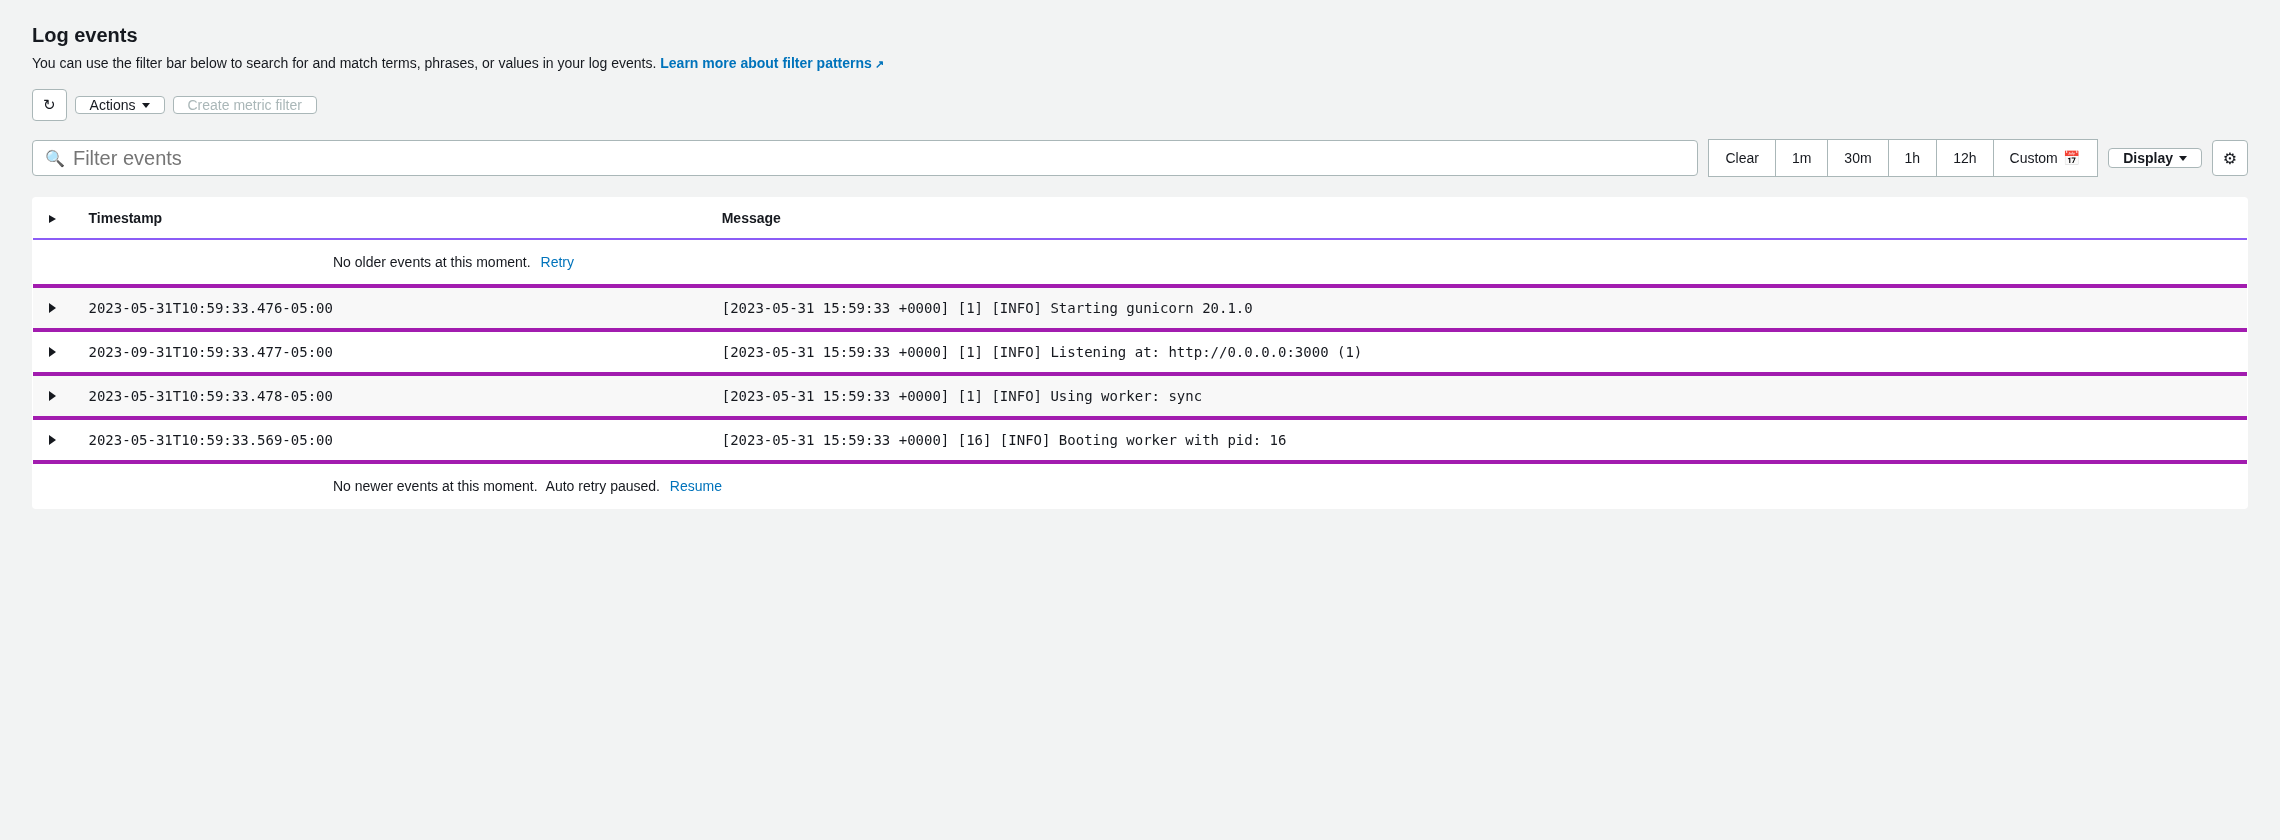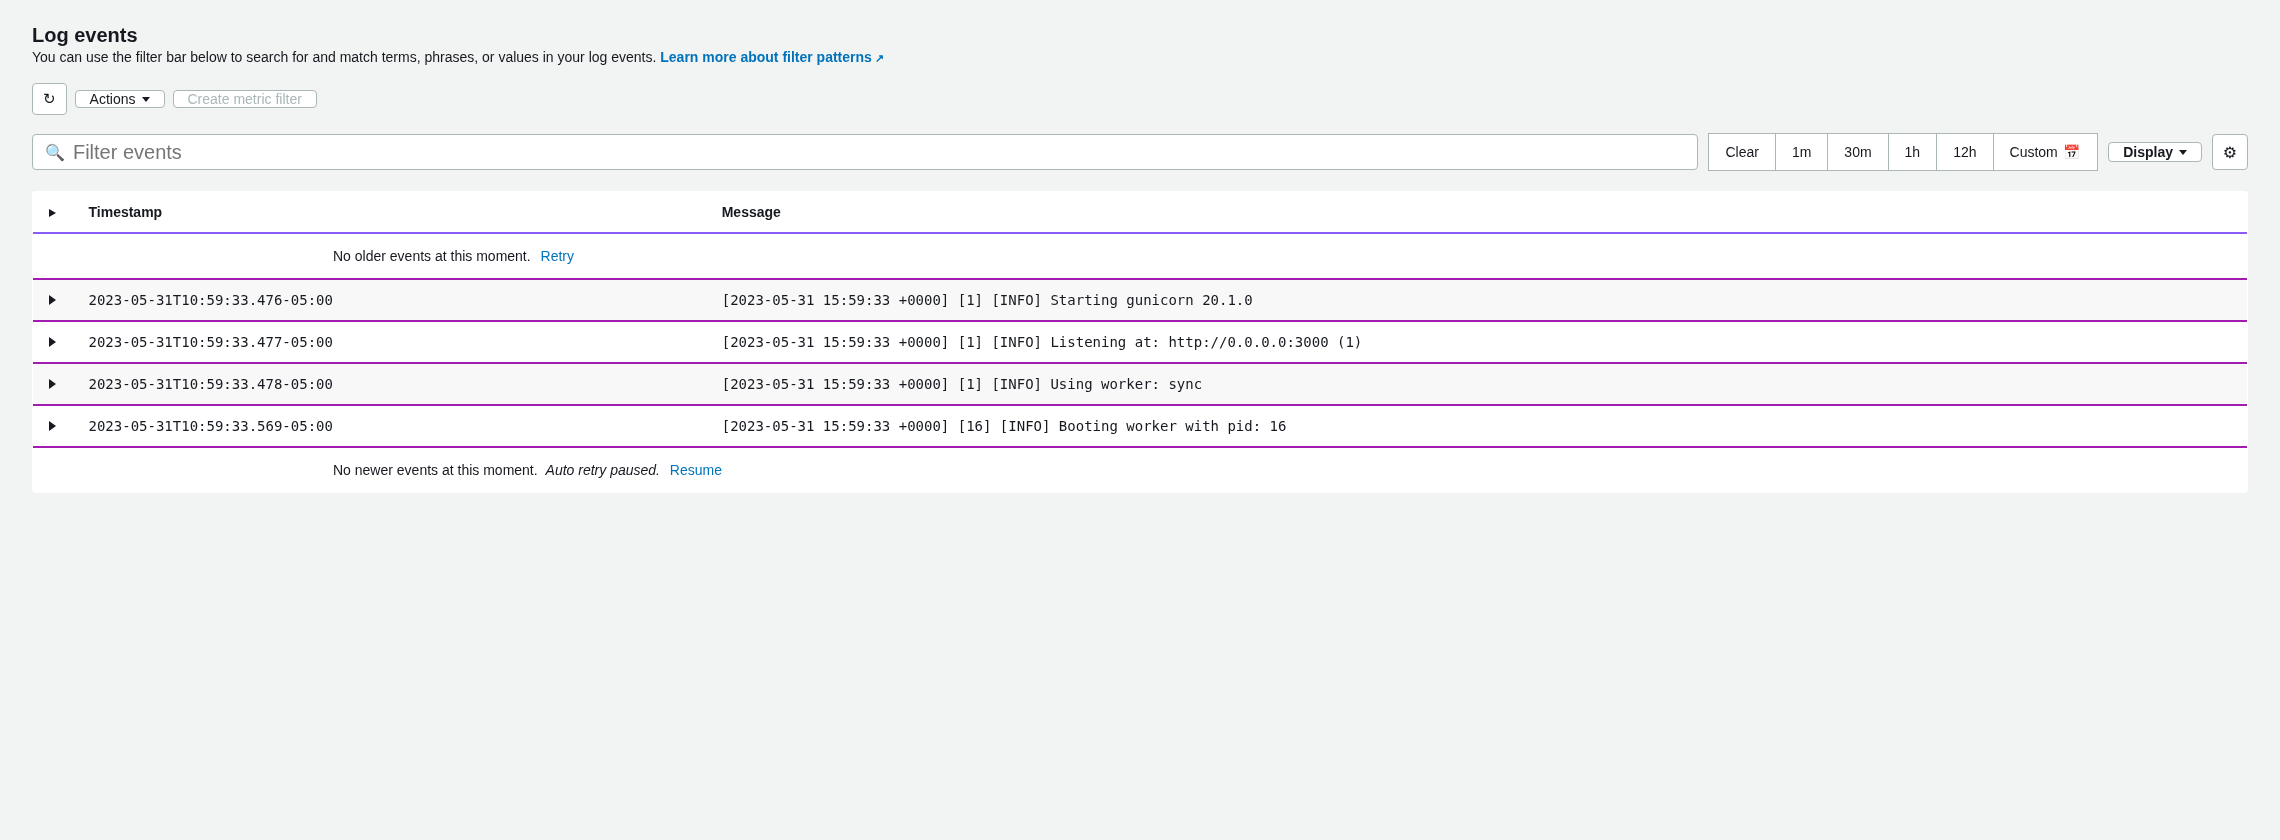--- a/index.html
+++ b/index.html
@@ -10,21 +10,21 @@
       font-size: 14px;
       min-height: 840px;
     }
     .page-container {
       padding: 24px 32px;
       max-width: 2280px;
     }
     .page-title {
       font-size: 20px;
       font-weight: 700;
-      margin-bottom: 2px;
+      margin-bottom: 8px;
     }
     .page-subtitle {
       font-size: 14px;
       color: #16191f;
       margin-bottom: 18px;
     }
     .page-subtitle a {
       color: #0073bb;
       text-decoration: none;
       font-weight: 600;
@@ -169,21 +169,21 @@
       background: #fff;
       border-bottom: 2px solid #8b5cf6;
       color: #16191f;
     }
     .log-table td {
       padding: 12px 16px;
       vertical-align: middle;
       font-size: 14px;
     }
     .log-table tr {
-      border-bottom: 2px solid #a21caf;
+      border-bottom: 4px solid #a21caf;
     }
     .log-table tr:last-child {
       border-bottom: none;
     }
     .log-table tbody tr:nth-child(odd) {
       background: #f8f8f8;
     }
     .log-table tbody tr:nth-child(even) {
       background: #fff;
     }
@@ -211,21 +211,21 @@
       background: #fff !important;
       color: #16191f;
       font-size: 14px;
       padding: 14px 16px;
     }
     .link-blue {
       color: #0073bb;
       text-decoration: none;
       cursor: pointer;
     }
-    .italic { font-style: italic; }
+    .italic { }
     .th-arrow { width: 40px; }
   </style>
 </head>
 <body>
 
 <div class="page-container">
 
   <h1 class="page-title">Log events</h1>
   <p class="page-subtitle">
     <span>You can use the filter bar below to search for and match terms, phrases, or values in your log events.</span>
@@ -296,21 +296,21 @@
         <td class="col-arrow">
           <span class="expand-arrow"></span>
         </td>
         <td class="timestamp-cell">2023-05-31T10:59:33.476-05:00</td>
         <td class="message-cell">[2023-05-31 15:59:33 +0000] [1] [INFO] Starting gunicorn 20.1.0</td>
       </tr>
       <tr style="background:#fff;">
         <td class="col-arrow">
           <span class="expand-arrow"></span>
         </td>
-        <td class="timestamp-cell">2023-05-31T10:59:33.477-05:00</td>
+        <td class="timestamp-cell">2023-09-31T10:59:33.477-05:00</td>
         <td class="message-cell">[2023-05-31 15:59:33 +0000] [1] [INFO] Listening at: http://0.0.0.0:3000 (1)</td>
       </tr>
       <tr style="background:#f8f8f8;">
         <td class="col-arrow">
           <span class="expand-arrow"></span>
         </td>
         <td class="timestamp-cell">2023-05-31T10:59:33.478-05:00</td>
         <td class="message-cell">[2023-05-31 15:59:33 +0000] [1] [INFO] Using worker: sync</td>
       </tr>
       <tr style="background:#fff;">

